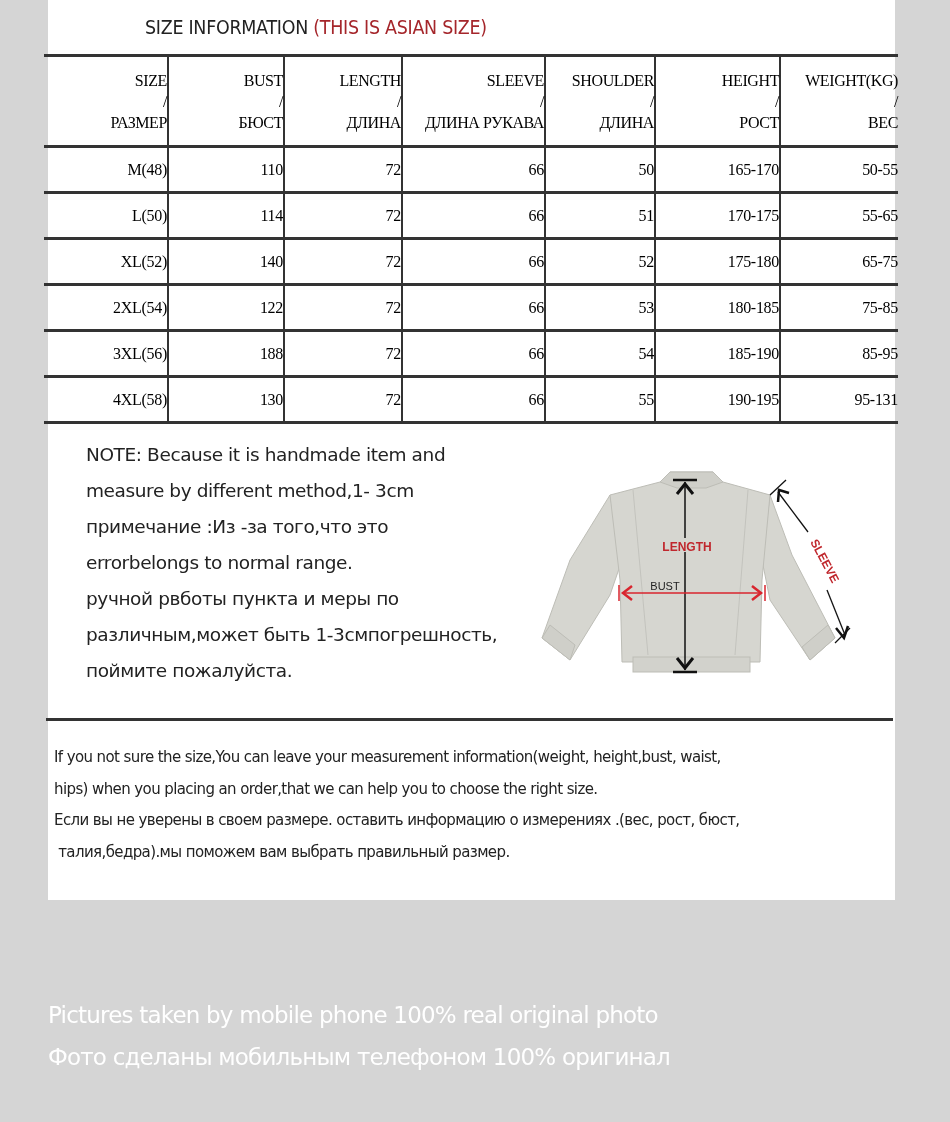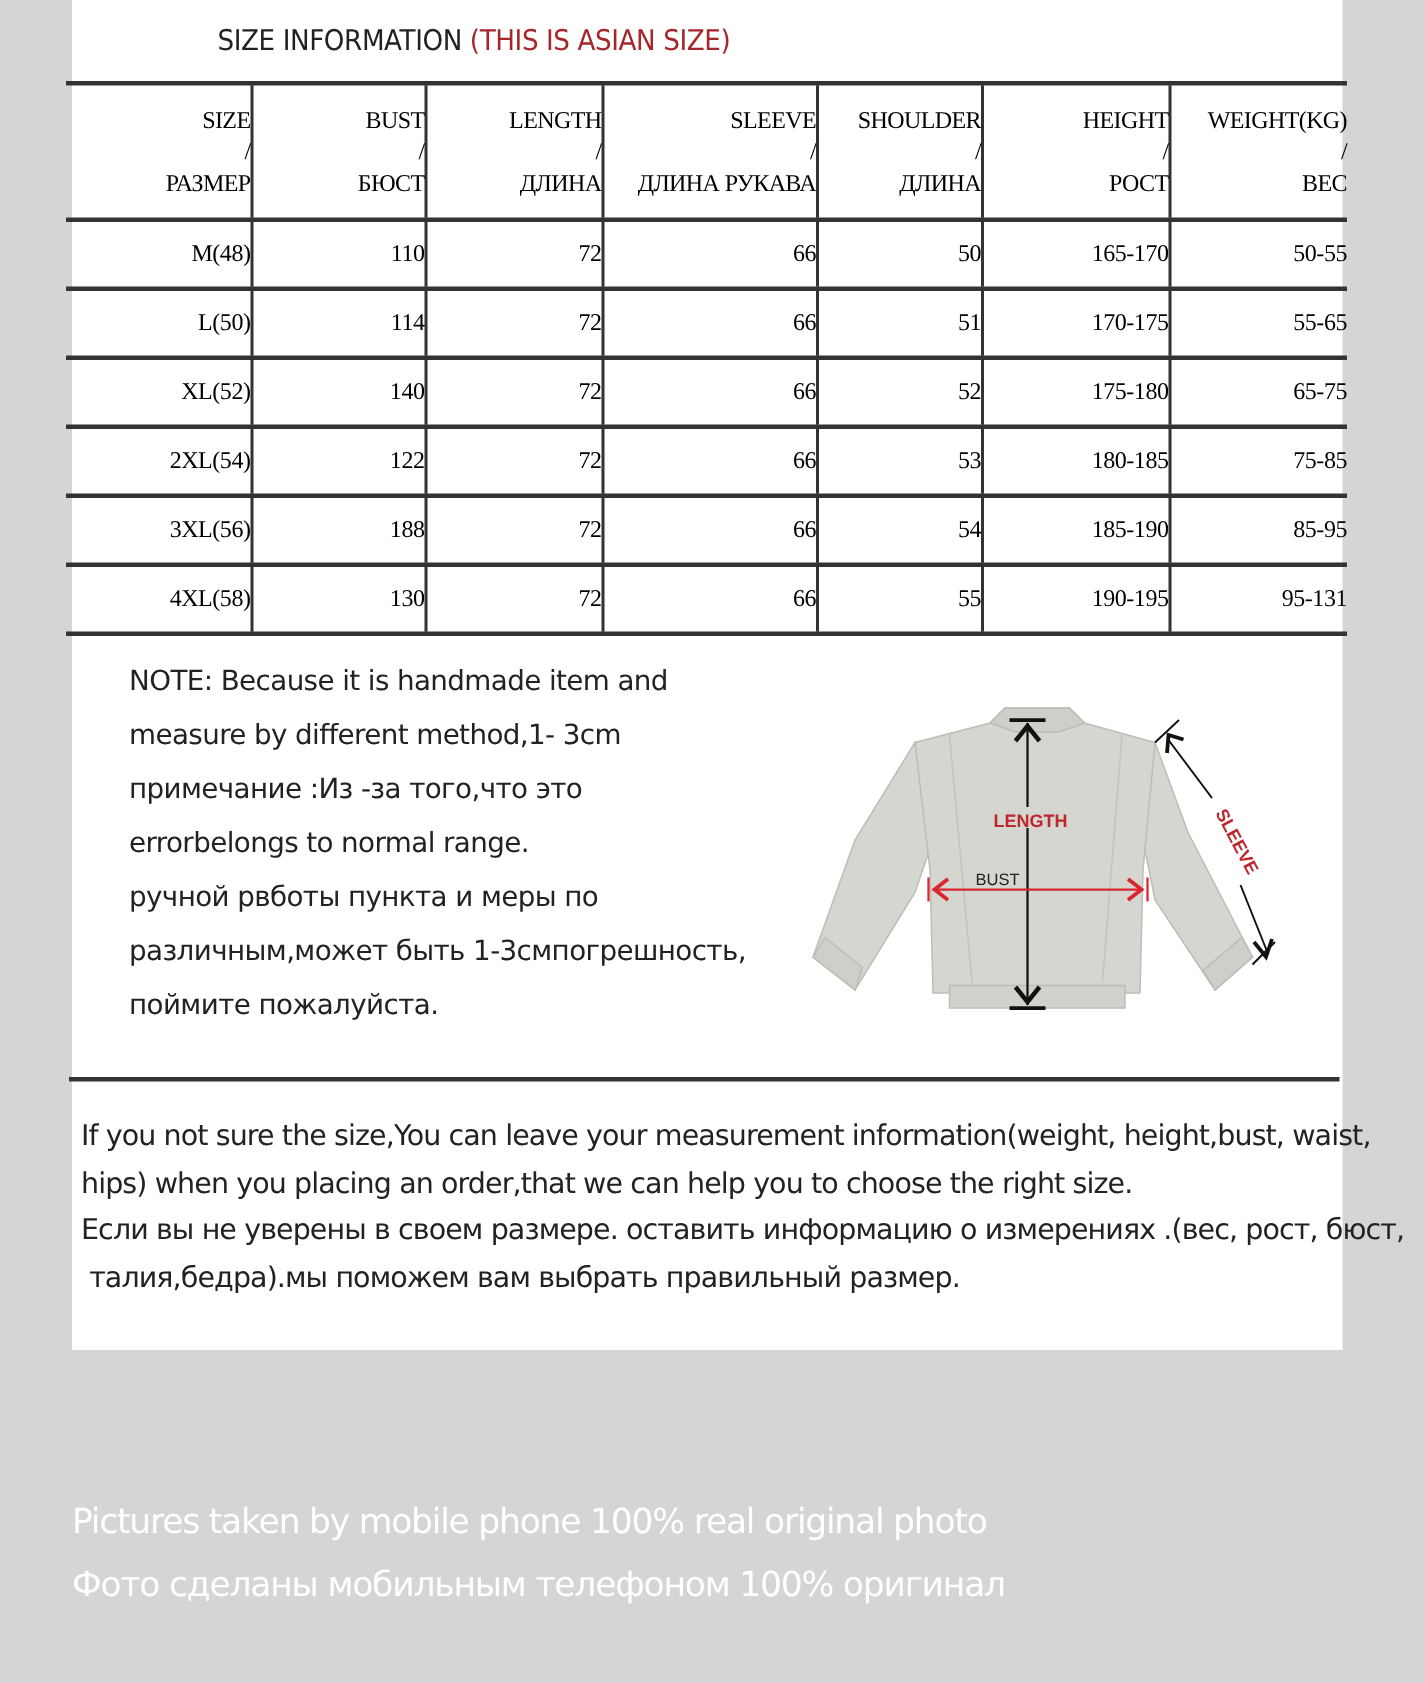--- a/index.html
+++ b/index.html
@@ -84,21 +84,21 @@
       position: absolute;
       left: 46px; top: 718px;
       width: 847px; height: 3px;
       background: #333;
     }
 
     .advice {
       position: absolute;
       left: 54px; top: 742px;
       font-family: "DejaVu Sans", sans-serif;
-      font-size: 19px;
+      font-size: 15px;
       line-height: 31.5px;
       color: #222;
       white-space: nowrap;
       letter-spacing: -0.6px;
     }
     .advice div { white-space: nowrap; }
 
     .footer {
       position: absolute;
       left: 48px; top: 950px;

